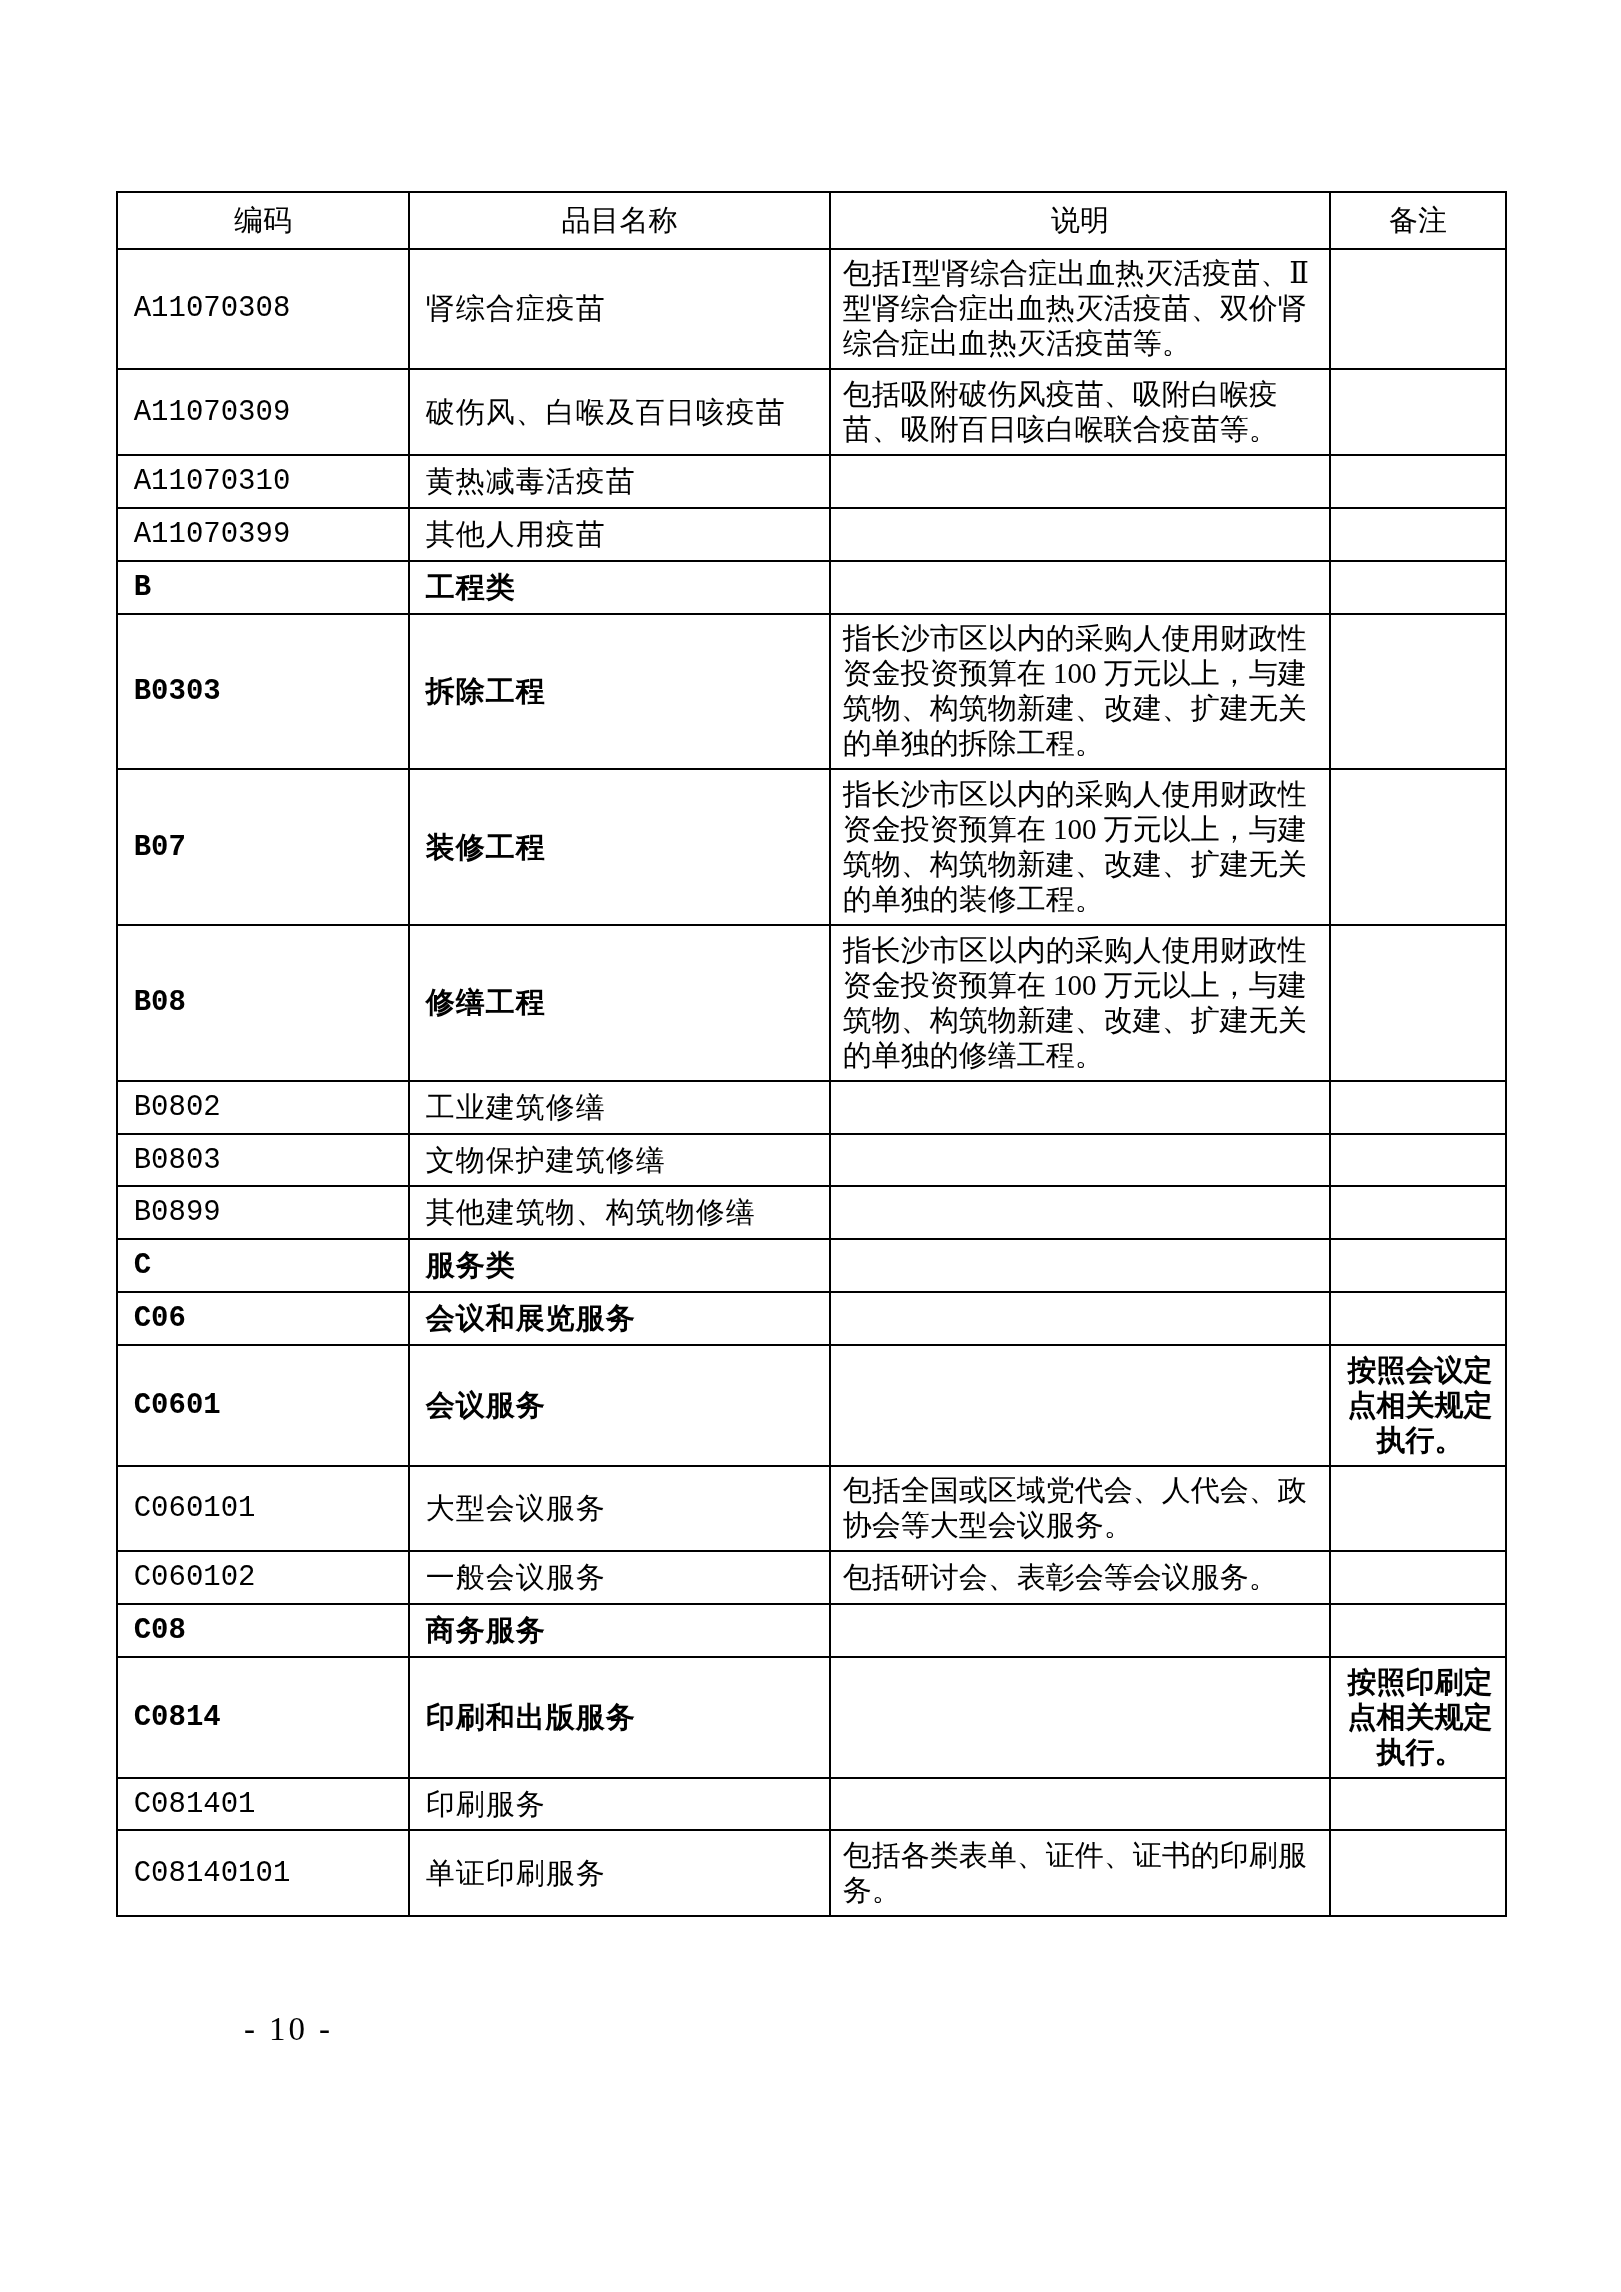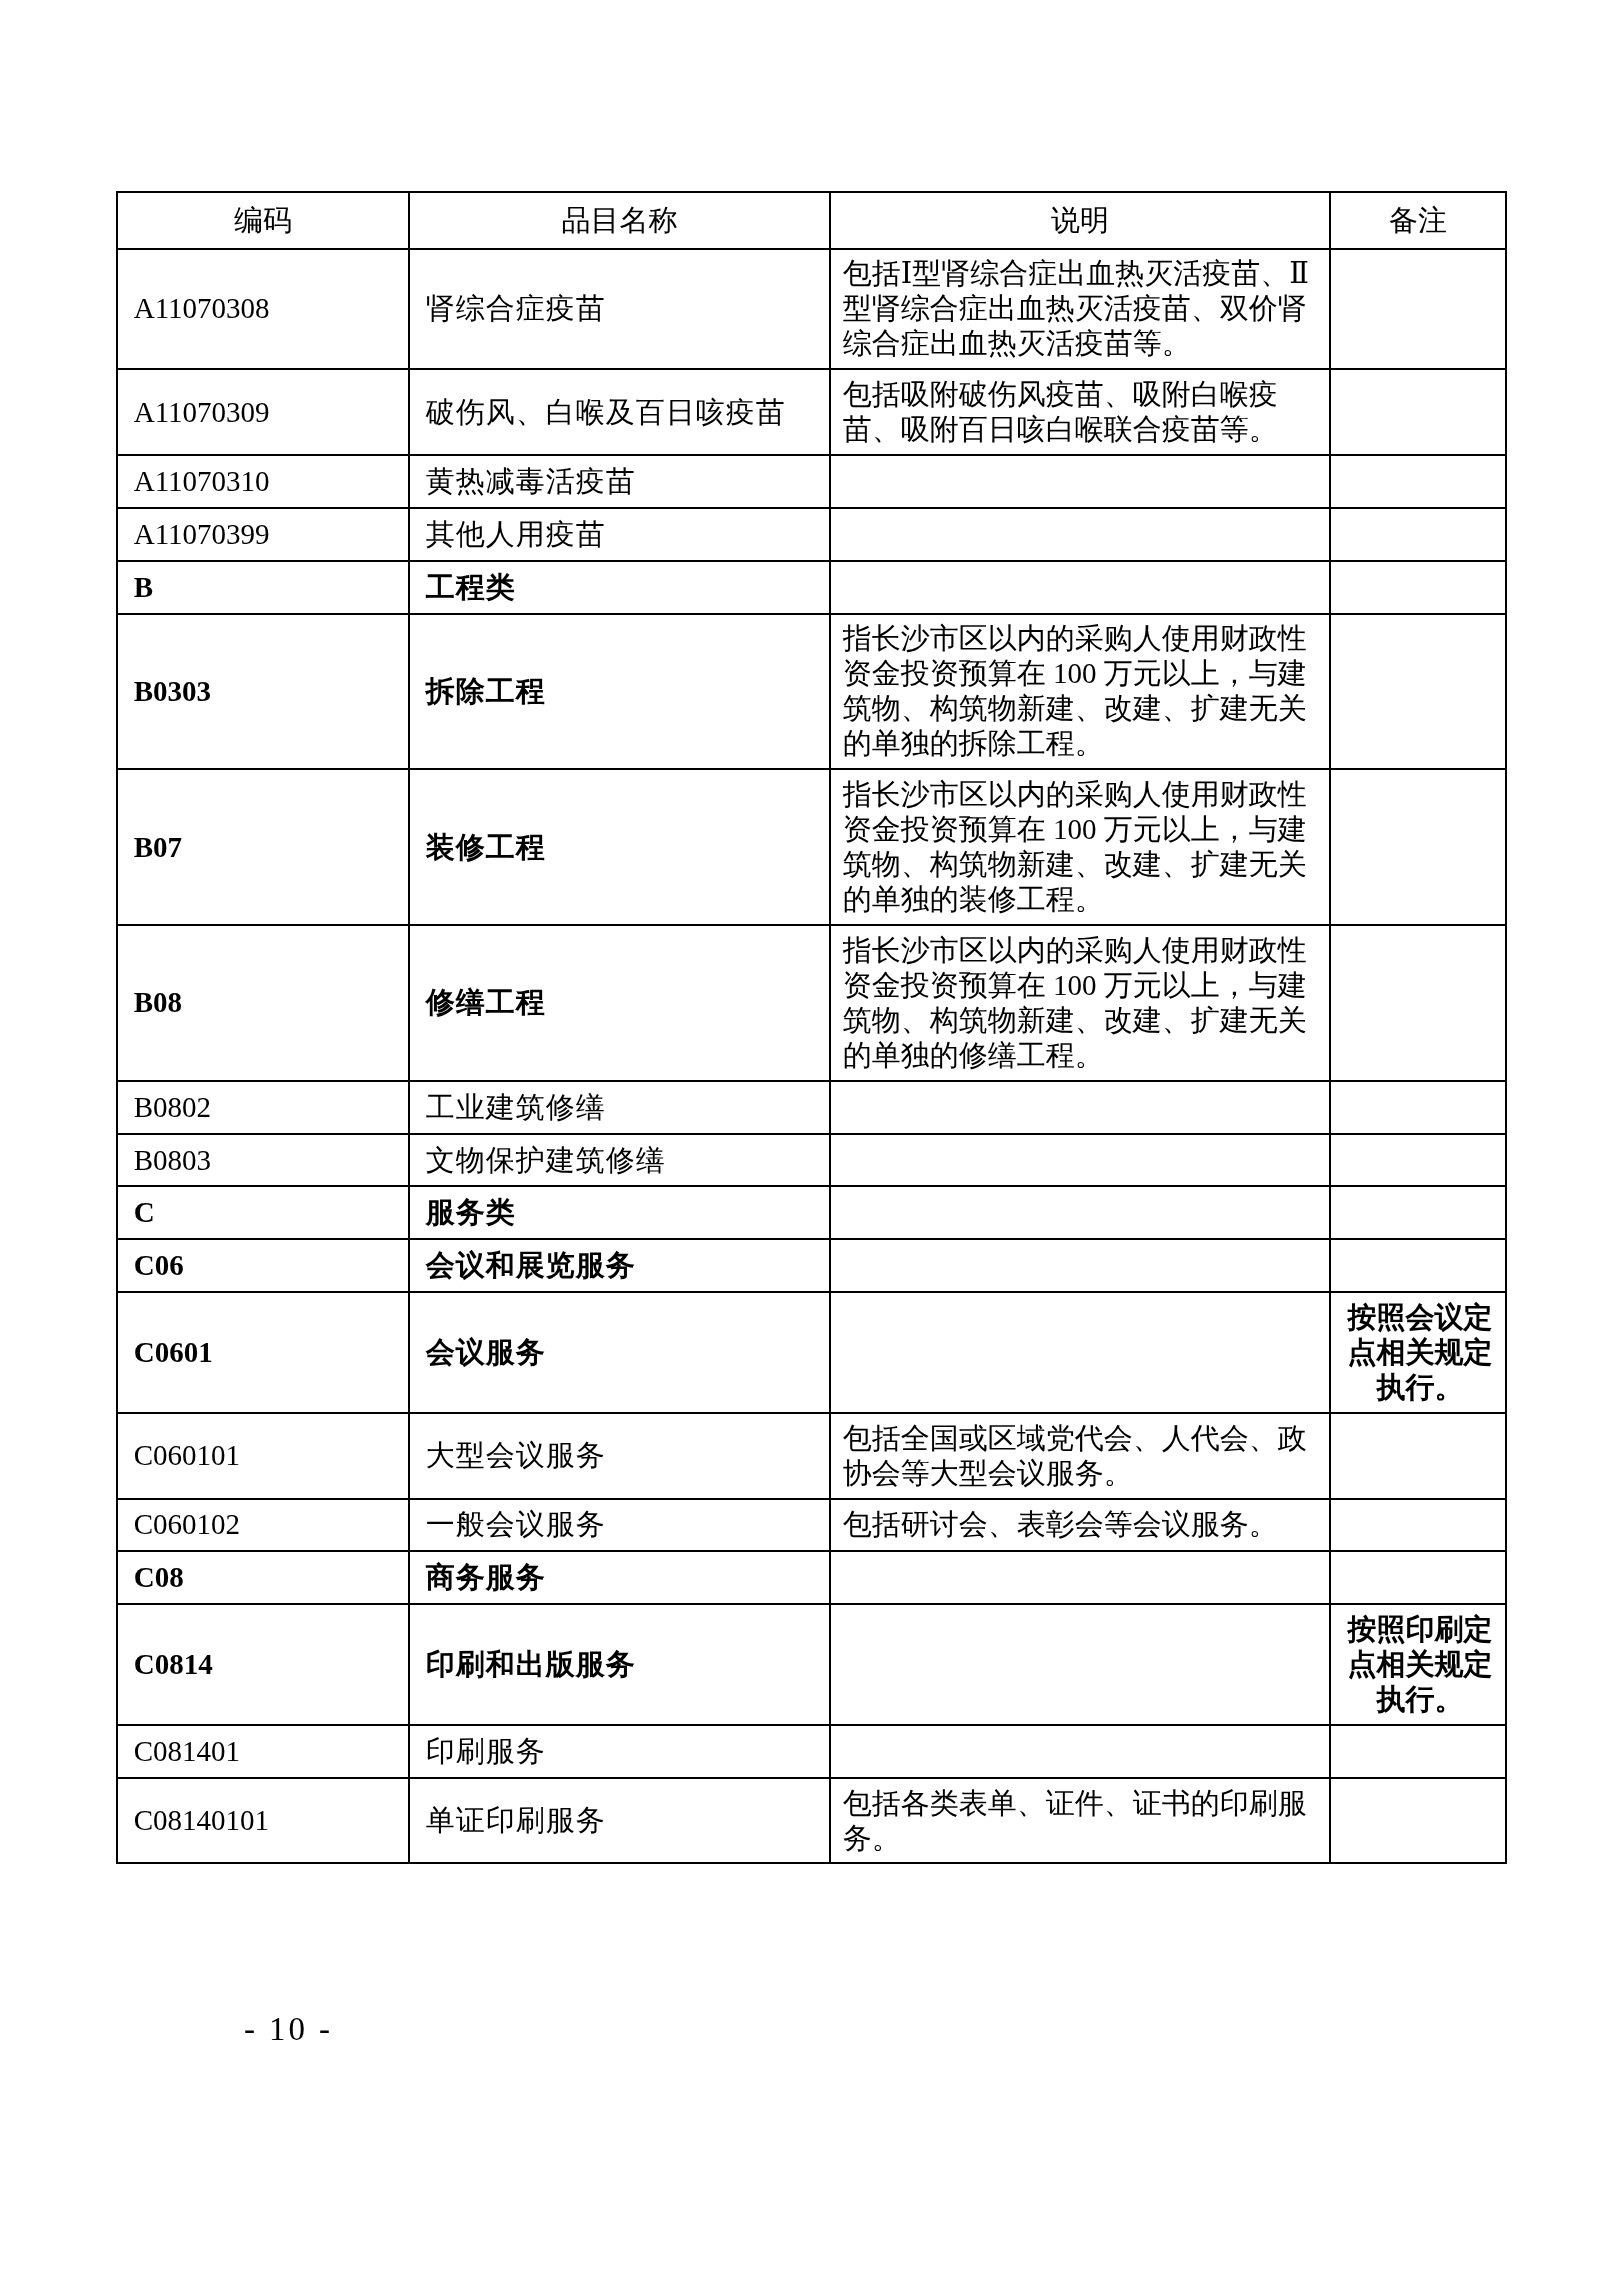--- a/index.html
+++ b/index.html
@@ -35,20 +35,21 @@
   }
   table.catalog th {
     font-weight: normal;
     text-align: center;
     padding: 8.8px 5.9px;
     height: 37px;
   }
   td.code-cell {
     padding: 6.9px 13.7px 6.9px 15.7px;
     text-align: left;
+    font-family: Liberation Mono, monospace;
   }
   td.name-cell {
     padding: 6.9px 13.7px 6.9px 15.7px;
     text-align: left;
     letter-spacing: 1px;
   }
   td.desc-cell {
     padding: 6.9px 7.8px 6.9px 11.8px;
     text-align: left;
   }
@@ -147,20 +148,26 @@
           <td class="name-cell">工业建筑修缮</td>
           <td class="desc-cell"></td>
           <td class="remark-cell"></td>
         </tr>
         <tr class="data-row">
           <td class="code-cell">B0803</td>
           <td class="name-cell">文物保护建筑修缮</td>
           <td class="desc-cell"></td>
           <td class="remark-cell"></td>
         </tr>
+        <tr class="data-row">
+          <td class="code-cell">B0899</td>
+          <td class="name-cell">其他建筑物、构筑物修缮</td>
+          <td class="desc-cell"></td>
+          <td class="remark-cell"></td>
+        </tr>
         <tr class="data-row bold-row">
           <td class="code-cell">C</td>
           <td class="name-cell">服务类</td>
           <td class="desc-cell"></td>
           <td class="remark-cell"></td>
         </tr>
         <tr class="data-row bold-row">
           <td class="code-cell">C06</td>
           <td class="name-cell">会议和展览服务</td>
           <td class="desc-cell"></td>

